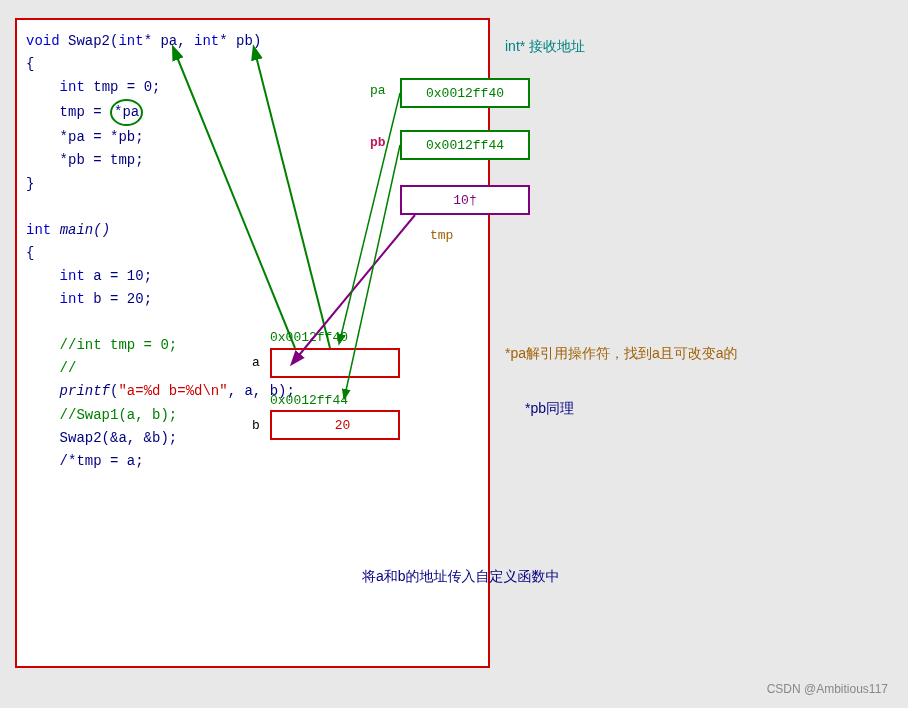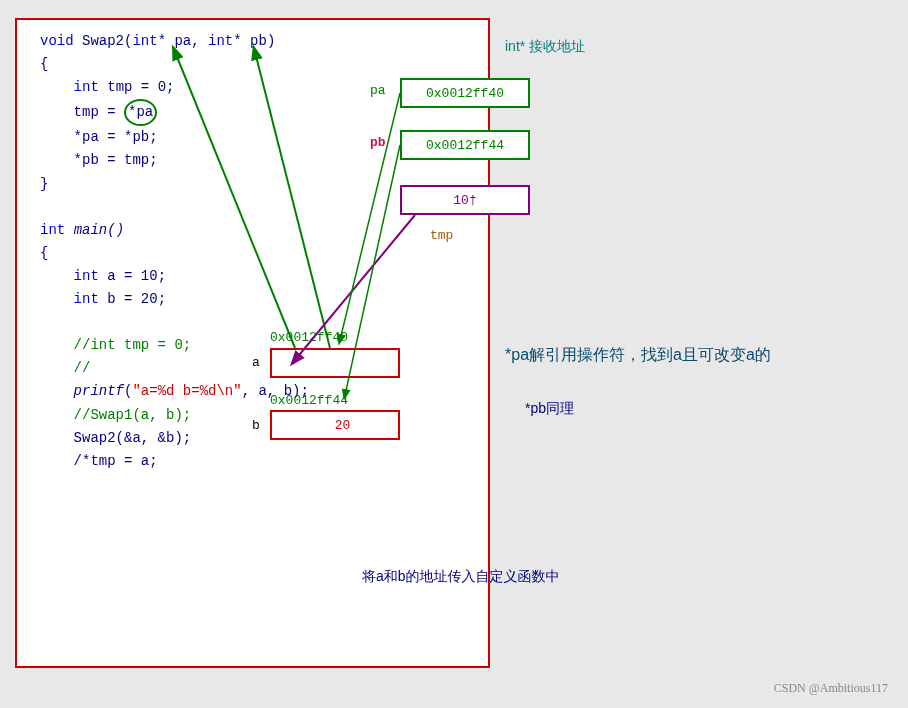--- a/index.html
+++ b/index.html
@@ -21,21 +21,21 @@
 
     
     .code-box {
       position: absolute;
       top: 18px;
       left: 15px;
       width: 475px;
       height: 650px;
       border: 2px solid #cc0000;
       background: #ffffff;
-      padding: 10px 23px;
+      padding: 10px 9px;
       font-size: 14px;
       line-height: 1.65;
     }
 
     .code-line {
       white-space: pre;
       color: #000080;
     }
 
     .code-keyword { color: #0000cc; font-weight: normal; }
@@ -88,21 +88,21 @@
       height: 708px;
       pointer-events: none;
     }
 
     .watermark {
       position: absolute;
       bottom: 12px;
       right: 20px;
       font-size: 12px;
       color: #888;
-      font-family: Liberation Serif, serif;
+      font-family: Liberation Sans, sans-serif;
     }
   </style>
 </head>
 <body>
 
 <div class="main-container">
 
   <div class="code-box">
     <div class="code-line"><span class="code-keyword">void</span> Swap2(<span class="code-keyword">int</span>* pa, <span class="code-keyword">int</span>* pb)</div>
     <div class="code-line">{</div>
@@ -149,21 +149,21 @@
 
   <div class="label-text" style="top:393px; left:270px; color:#008000; font-size:13px;">0x0012ff44</div>
 
   <div class="mem-box mem-box-red" style="top:410px; left:270px; width:130px; height:30px; font-size:13px;">
     <span style="color:#cc0000;">20</span>
   </div>
   <div class="label-text" style="top:418px; left:252px; color:#000000;">b</div>
 
   <div class="annotation" style="top:38px; left:505px; color:#008080; font-size:14px;">int* 接收地址</div>
 
-  <div class="annotation" style="top:345px; left:505px; color:#0c4a6e; font-size:16px;">*pa解引用操作符，找到a且可改变a的</div>
+  <div class="annotation" style="top:345px; left:505px; color:#a16207; font-size:14px;">*pa解引用操作符，找到a且可改变a的</div>
 
   <div class="annotation" style="top:400px; left:525px; color:#000080; font-size:14px;">*pb同理</div>
 
   <div class="annotation" style="top:568px; left:330px; color:#000080; font-size:14px;margin-left:32px;">将a和b的地址传入自定义函数中</div>
 
   <svg class="arrows-svg">
 
     <defs>
       <marker id="arrowhead-green" markerWidth="8" markerHeight="6" refX="4" refY="3" orient="auto">
         <polygon points="0 0, 8 3, 0 6" fill="#008000"></polygon>

